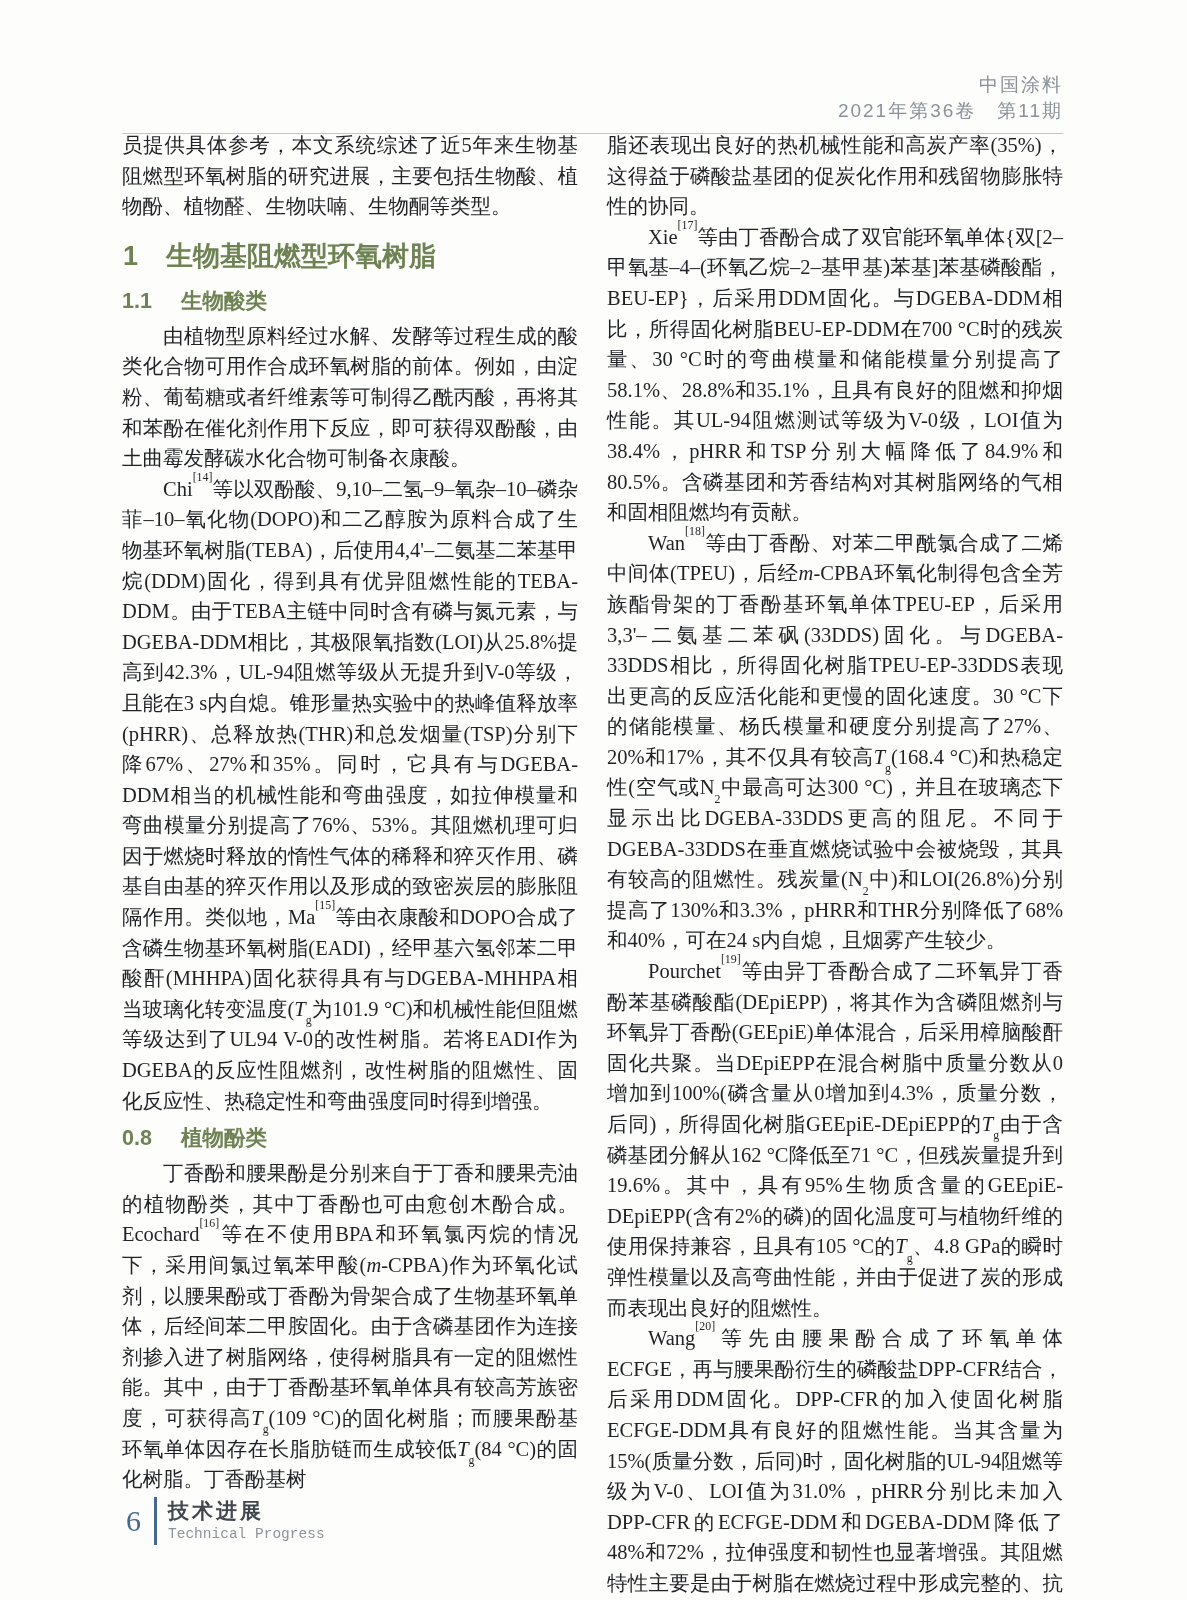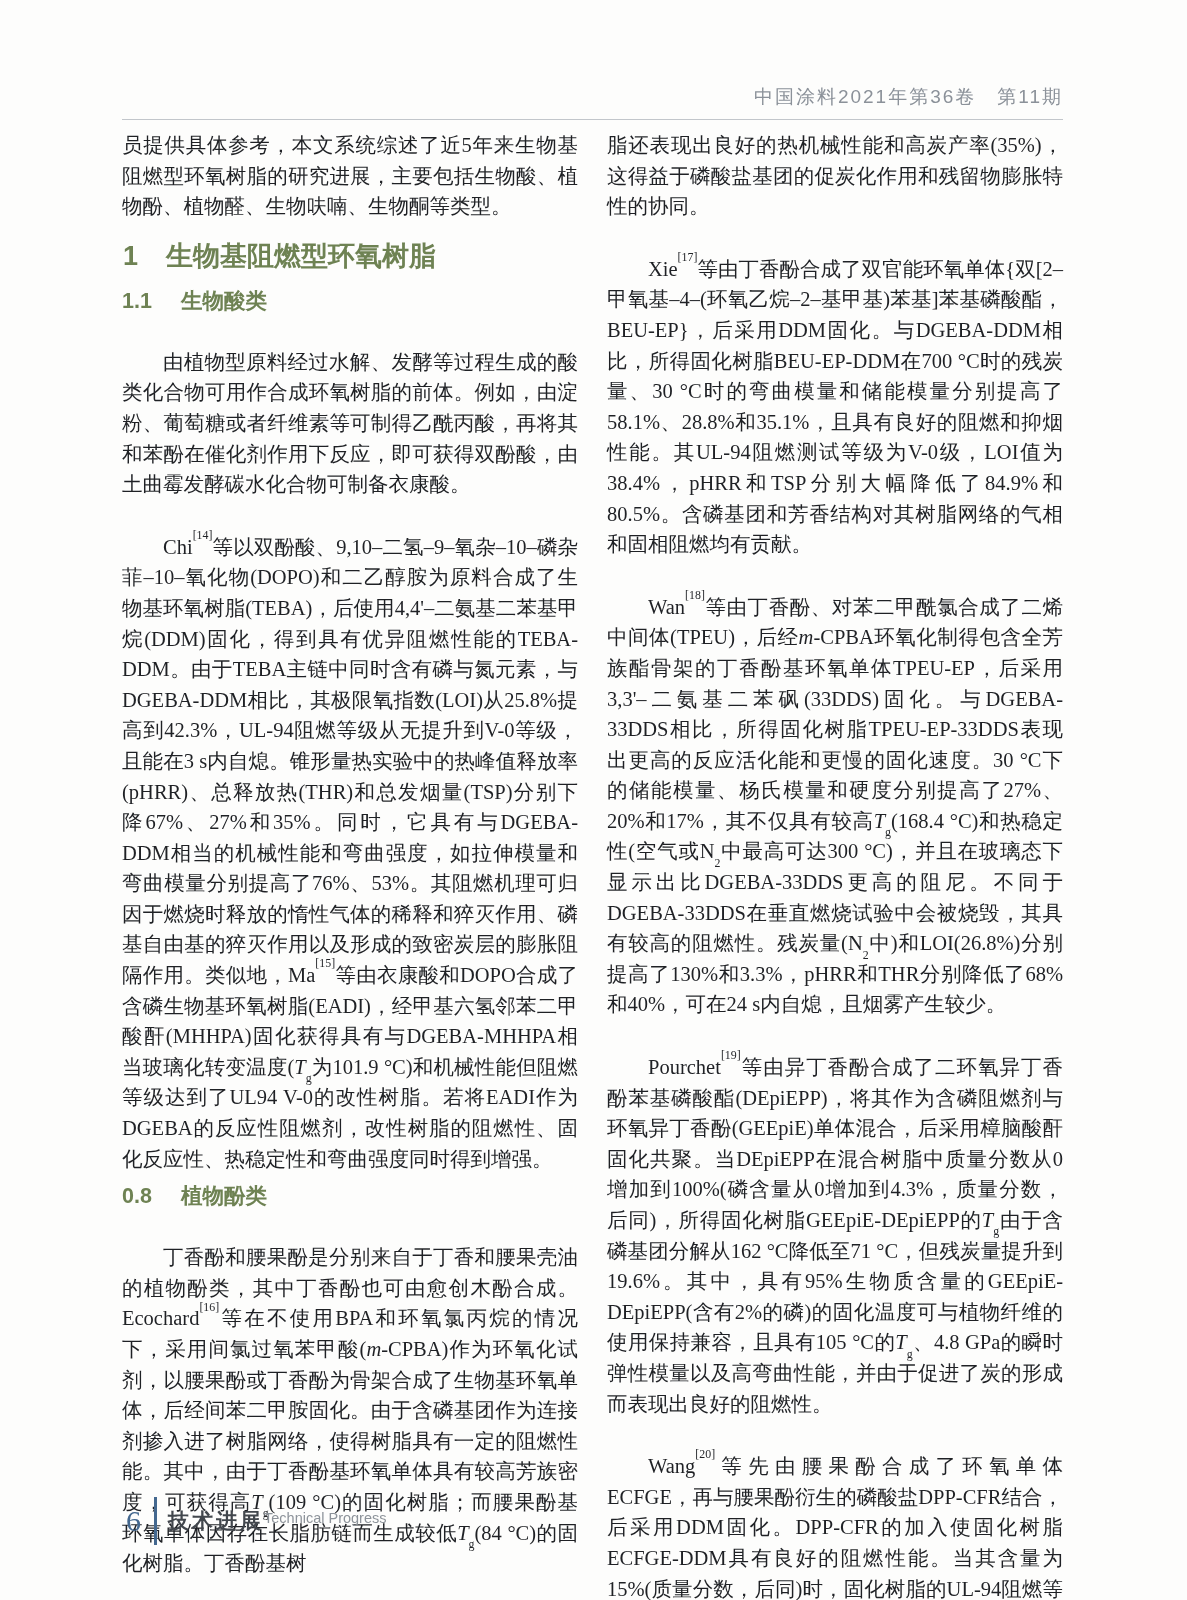--- a/index.html
+++ b/index.html
@@ -8,41 +8,42 @@
     position:relative;
     width:1187px; height:1600px;
     margin:0 auto;
     background:#fdfdfc;
     font-family:"Liberation Serif","DejaVu Serif",serif;
     color:var(--body-text,#1f2125);
     overflow:hidden;
   }
   
   .page-header {
-    position:absolute; left:122px; top:84px; width:941px;
-    display:flex; justify-content:flex-end; align-items:flex-end;
+    position:absolute; left:122px; top:72px; width:941px;
+    display:flex; justify-content:center; align-items:flex-end;
     padding-bottom:9px;
     border-bottom:1.5px solid #c2c6cb;
     color:var(--header-gray,#8b9199);
     font-size:19px;
     font-family:"Liberation Sans","DejaVu Sans",sans-serif;
     letter-spacing:2px;
+    flex-direction:column;
   }
   
   .columns {
     position:absolute; left:122px; top:130px; width:941px;
     display:flex; gap:29px;
   }
   .col { width:456px; }
   p.body-p {
     font-size:20.5px;
     line-height:30.6px;
     text-align:justify;
   }
-  p.body-p.indent { text-indent:2em;margin-top:32px; }
+  p.body-p.indent { text-indent:2em; }
   sup.ref { font-size:0.58em; position:relative; top:-0.58em; line-height:0; }
   sub.sb  { font-size:0.58em; position:relative; top:0.28em; line-height:0; }
   .h1 {
     font-family:"Liberation Sans","DejaVu Sans",sans-serif;
     font-weight:bold;
     color:var(--heading-green,#6e8253);
     font-size:27px;
     margin:16px 1px 12px;
   }
   .h1 .hnum { margin-right:28px; }
@@ -63,33 +64,33 @@
     color:var(--footer-blue,#44688f);
     font-size:30px;
     margin-right:13px;
     font-family:"Liberation Serif","DejaVu Serif",serif;
   }
   .footer-bar {
     width:3px; height:48px;
     background:var(--footer-blue,#44688f);
     margin-right:11px;
   }
-  .footer-labels { display:flex; flex-direction:row; }
+  .footer-labels { display:flex; flex-direction:column; }
   .sec-cn {
     font-family:"Liberation Sans","DejaVu Sans",sans-serif;
     font-weight:bold;
     font-size:21px;
     color:#42474d;
     letter-spacing:3px;
     line-height:26px;
   }
   .sec-en {
     font-size:14.5px;
     color:#8d939a;
-    font-family:Liberation Sans, sans-serif;
+    font-family:Liberation Mono, monospace;
     line-height:20px;
   }
 </style>
 </head>
 <body>
 
 <div class="page">
 
   <header class="page-header">
     <span>中国涂料</span>

